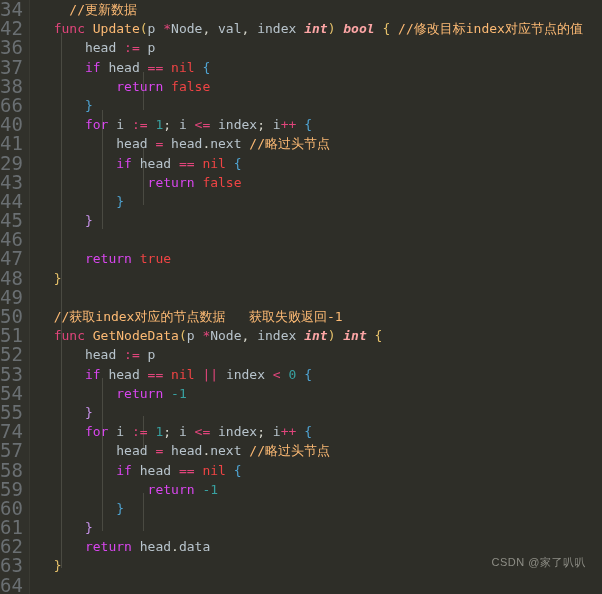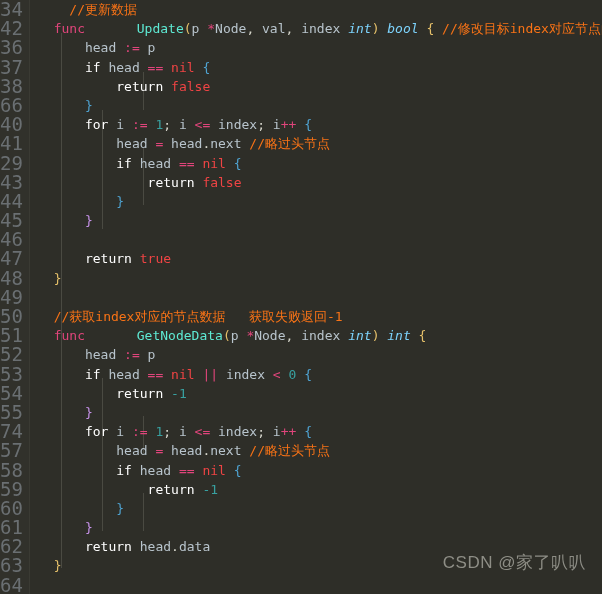--- a/index.html
+++ b/index.html
@@ -50,42 +50,42 @@
     white-space: pre;
     color: #d6d6cc;
     position: relative;
     z-index: 2;
   }
   
   .guides { position: absolute; left: 31px; top: 0; bottom: 0; right: 0; z-index: 1; pointer-events: none; }
   .guide { position: absolute; width: 1px; background: #4a4a42; }
 
   
-  .kw    { color: #ffffff; }            
+  .kw    { color: #d946ef; }            
   .fnkw  { color: #e0457b; }            
-  .fname { color: #5eead4; margin-left: 44px; }            
-  .typ   { color: #7dd3fc; font-style: italic; }  
+  .fname { color: #fdba74; }            
+  .typ   { color: #fca5a5; font-style: italic; font-weight: bold; }  
   .id    { color: #b8c4cc; }
   .op    { color: #e0457b; }            
   .num   { color: #38a0a0; }
   .lit   { color: #ef4444; }            
-  .cmt   { color: #f97316; text-align: right; }            
+  .cmt   { color: #fdba74; text-align: right; }            
   .brace-y { color: #e5c06a; }
   .brace-p { color: #c792ea; }
   .brace-b { color: #4fa3d1; }
   .punc  { color: #d6d6cc; }
   .star  { color: #e0457b; }
 
   #watermark {
     position: absolute;
     right: 16px;
     bottom: 22px;
     color: #8e8e86;
     font-family: "Liberation Sans", "DejaVu Sans", sans-serif;
-    font-size: 17px;
+    font-size: 11px;
     letter-spacing: 0.5px;
     z-index: 5;
     white-space: nowrap;
   }
 </style>
 </head>
 <body>
 
 <div id="editor">
 

